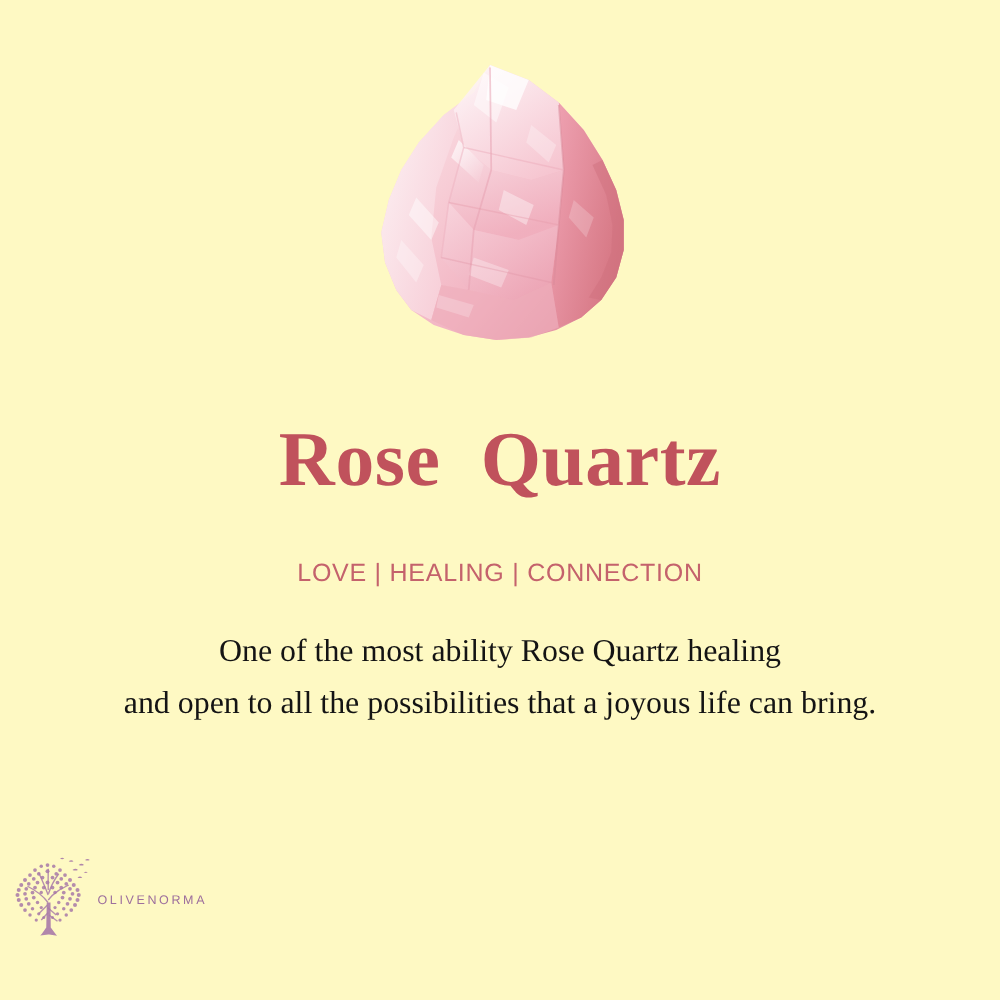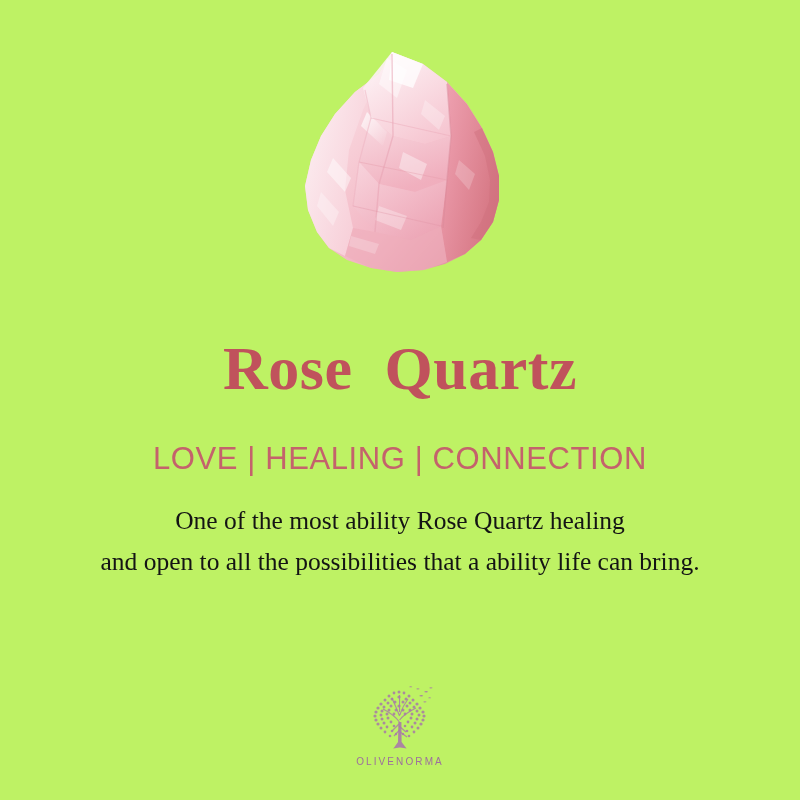--- a/index.html
+++ b/index.html
@@ -11,21 +11,21 @@
     height: 800px;
     background: #ffffff;
     font-family: "Liberation Serif", serif;
     overflow: hidden;
   }
 
   .card {
     position: relative;
     width: 800px;
     height: 800px;
-    background: #bef264;
+    background: #fef9c3;
     box-sizing: border-box;
   }
 
   
   .crystal-wrap {
     position: absolute;
     left: 0;
     top: 40px;
     width: 800px;
     height: 255px;
@@ -57,21 +57,21 @@
 
   
   .subtitle {
     position: absolute;
     left: 0;
     top: 443px;
     width: 800px;
     text-align: center;
     font-family: "Liberation Sans", sans-serif;
     font-weight: 300;
-    font-size: 31px;
+    font-size: 20px;
     line-height: 32px;
     letter-spacing: 0.6px;
     color: #c4626c;
     white-space: pre;
   }
 
   
   .body-copy {
     position: absolute;
     left: 26px;
@@ -89,21 +89,20 @@
     white-space: nowrap;
   }
 
   
   .logo {
     position: absolute;
     left: 0;
     top: 684px;
     width: 800px;
     display: flex;
-    flex-direction: column;
     align-items: center;
   }
   .logo-mark {
     display: block;
     width: 78px;
     height: 70px;
   }
   .logo-word {
     margin-top: 2px;
     font-family: "Liberation Sans", sans-serif;
@@ -198,21 +197,21 @@
       </g>
     </svg>
   </div>
 
   <div class="title">Rose  Quartz</div>
 
   <div class="subtitle">LOVE | HEALING | CONNECTION</div>
 
   <div class="body-copy">
     <span class="ln">One of the most ability Rose Quartz healing</span>
-    <span class="ln">and open to all the possibilities that a ability life can bring.</span>
+    <span class="ln">and open to all the possibilities that a joyous life can bring.</span>
   </div>
 
   <div class="logo">
     <svg class="logo-mark" viewBox="0 0 78 70">
       <g fill="#a87aa8">
 
         <path d="M37.4 38 L37.0 58 L33.5 63 L32.2 64.4 L38.6 63.6 L39.4 63.6
                  L45.6 64.6 L44.0 62.6 L40.6 58 L40.4 38 Z" opacity="0.9"></path>
         <path d="M38 40 L31 47 M38 42 L45 48 M38.6 46 L33 52 M39.2 48 L46 53" stroke="#a87aa8" stroke-width="1.2" fill="none" opacity="0.8"></path>
 

